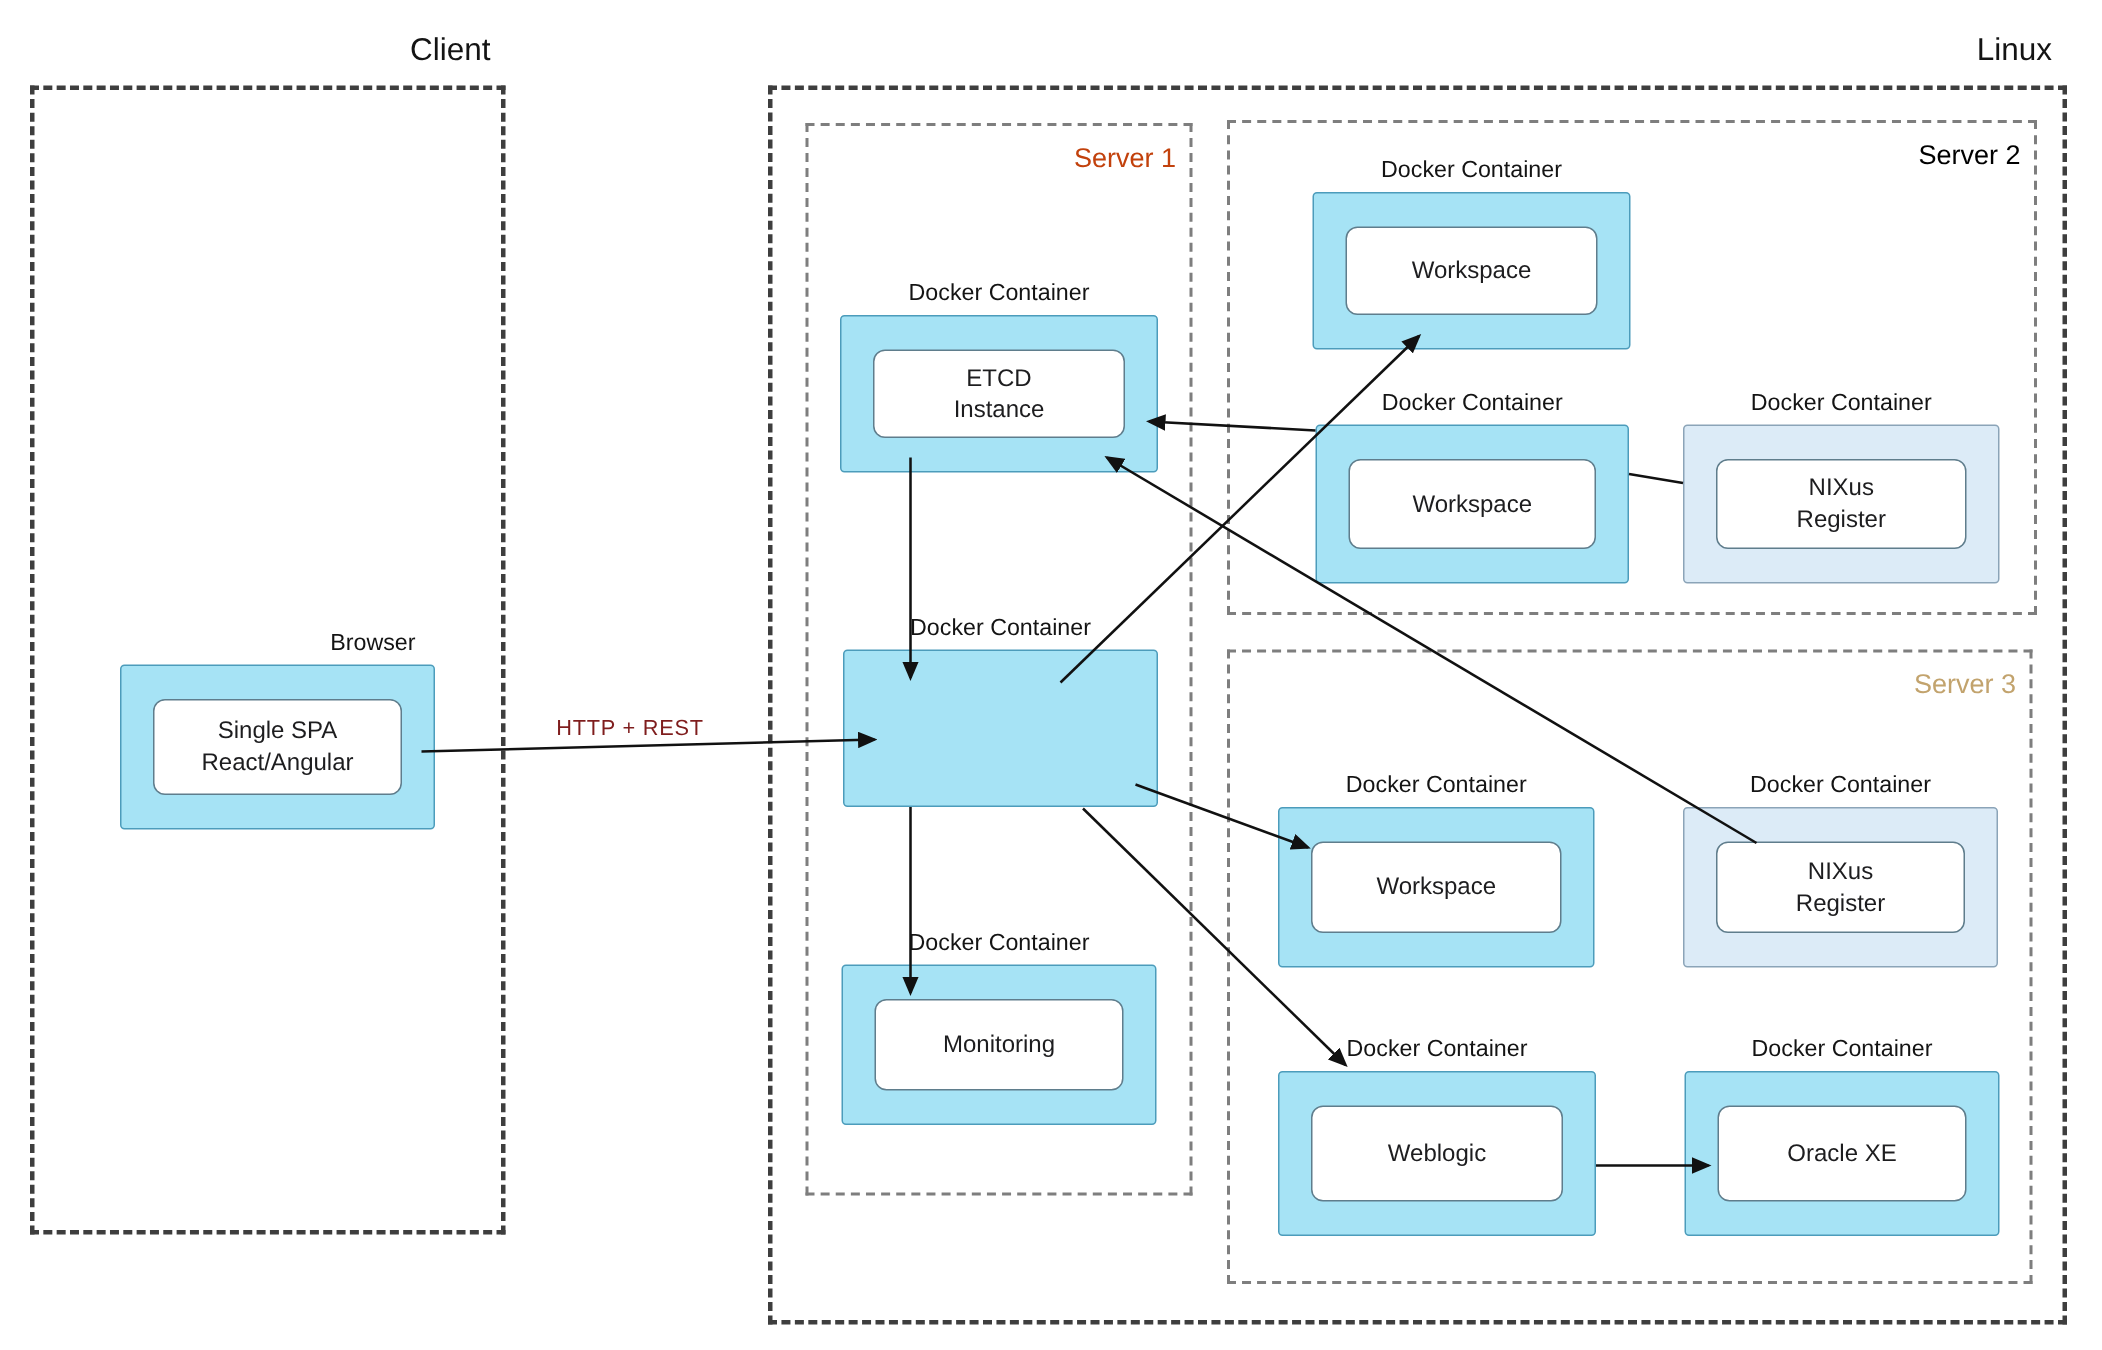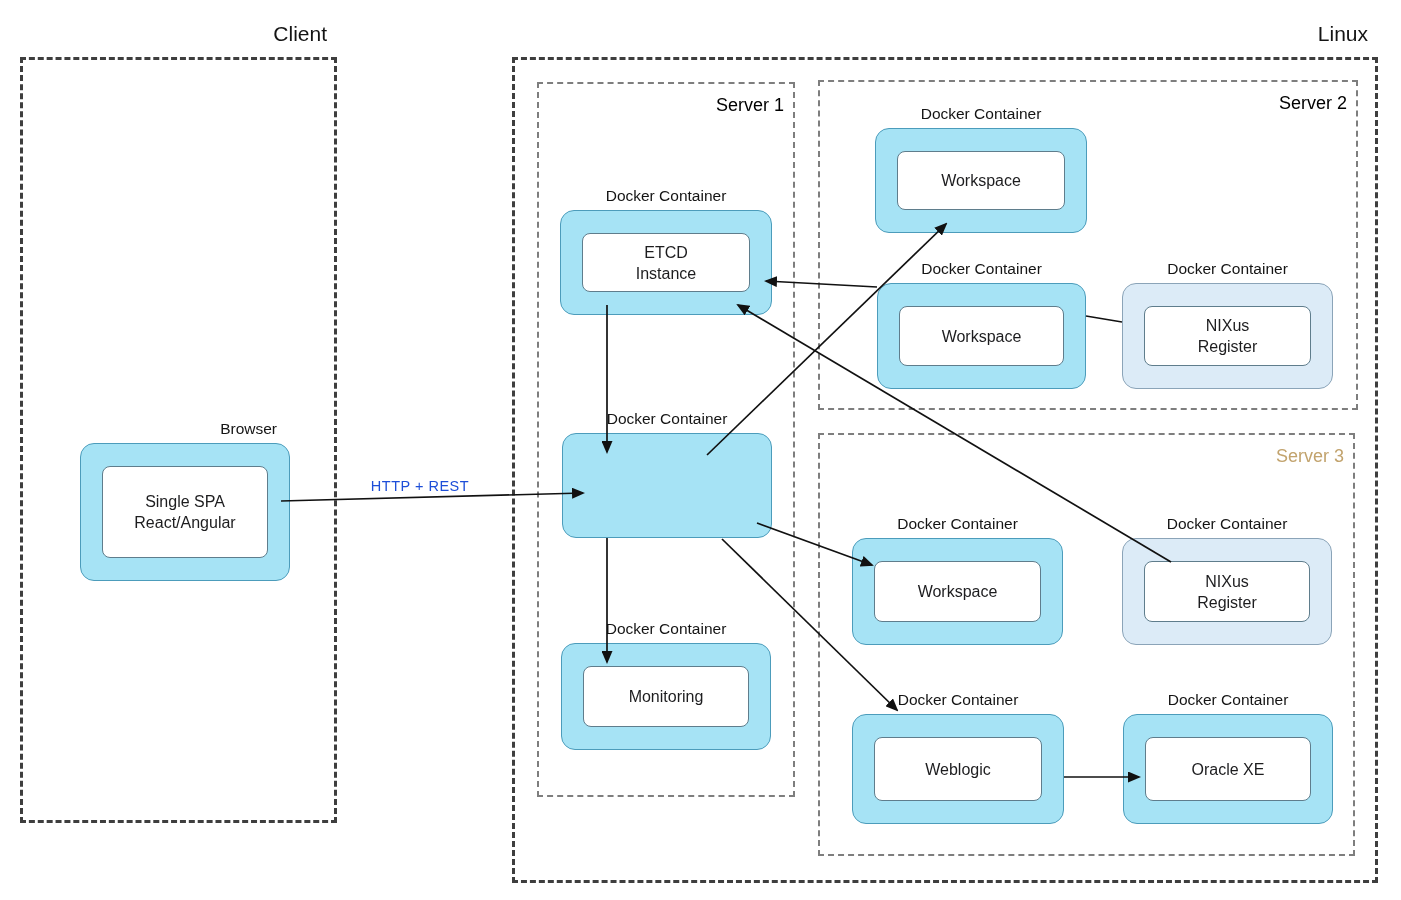--- a/index.html
+++ b/index.html
@@ -13,62 +13,62 @@
   .zone { position:absolute; box-sizing:border-box; }
   .zone-outer { border:3px dashed #3e3e3e; }
   .zone-server { border:2px dashed #7e7e7e; }
   .zone-label-outer {
     position:absolute; top:-38px; right:7px; font-size:21px; color:#141414; white-space:nowrap;
   }
   .zone-label-server {
     position:absolute; top:11px; right:9px; font-size:18px; white-space:nowrap;
   }
 
-  .node { position:absolute; box-sizing:border-box; border-radius:14px; }
+  .node { position:absolute; box-sizing:border-box; border-radius:3px; }
   .node.cyan { background:#a6e3f5; border:1.5px solid #4c9cbb; }
   .node.pale { background:#dcebf7; border:1.5px solid #8ba4b8; }
   .node-title {
     position:absolute; left:-30px; right:-30px; top:-24px; text-align:center;
     font-size:15.5px; color:#141414; white-space:nowrap;
   }
   .node-title.right { text-align:right; right:12px; left:auto; }
   .node-inner {
     position:absolute; left:21px; right:21px; top:22px; bottom:22px;
     background:#ffffff; border:1.5px solid #5f7d8c; border-radius:8px;
     display:flex; flex-direction:column; align-items:center; justify-content:center;
     font-size:16px; line-height:21px; color:#1d1d1f; 
   }
   .edge-label {
     position:absolute; transform:translate(-50%,-100%); font-size:14.5px;
-    color:#1d4ed8; white-space:nowrap; letter-spacing:0.5px;
+    color:#7f1d1d; white-space:nowrap; letter-spacing:0.5px;
   }
 </style>
 </head>
 <body>
 
 <div id="stage">
   <div id="zones">
       <div class="zone zone-outer" style="left: 20px; top: 57px; width: 317px; height: 766px;">
         <span class="zone-label-outer">Client</span>
       </div>
       <div class="zone zone-outer" style="left: 512px; top: 57px; width: 866px; height: 826px;">
         <span class="zone-label-outer">Linux</span>
       </div>
       <div class="zone zone-server" style="left: 537px; top: 82px; width: 258px; height: 715px;">
-        <span class="zone-label-server" style="color: #000000; text-align: center;">Server 1</span>
+        <span class="zone-label-server" style="color: #c2410c; text-align: center;">Server 1</span>
       </div>
       <div class="zone zone-server" style="left: 818px; top: 80px; width: 540px; height: 330px;">
         <span class="zone-label-server" style="color: #000000;">Server 2</span>
       </div>
       <div class="zone zone-server" style="left: 818px; top: 433px; width: 537px; height: 423px;">
         <span class="zone-label-server" style="color: rgb(194, 163, 109);">Server 3</span>
       </div>
     </div>
   <div id="nodes">
-      <div class="node cyan" style="left: 80px; top: 443px; width: 210px; height: 138px;">
+      <div class="node cyan" style="left: 80px; top: 443px; width: 210px; height: 110px;">
         <div class="node-title right">Browser</div>
         <div class="node-inner">
           <div>Single SPA</div>
           <div>React/Angular</div>
         </div>
       </div>
       <div class="node cyan" style="left: 560px; top: 210px; width: 212px; height: 105px;">
         <div class="node-title">Docker Container</div>
         <div class="node-inner">
           <div>ETCD</div>

